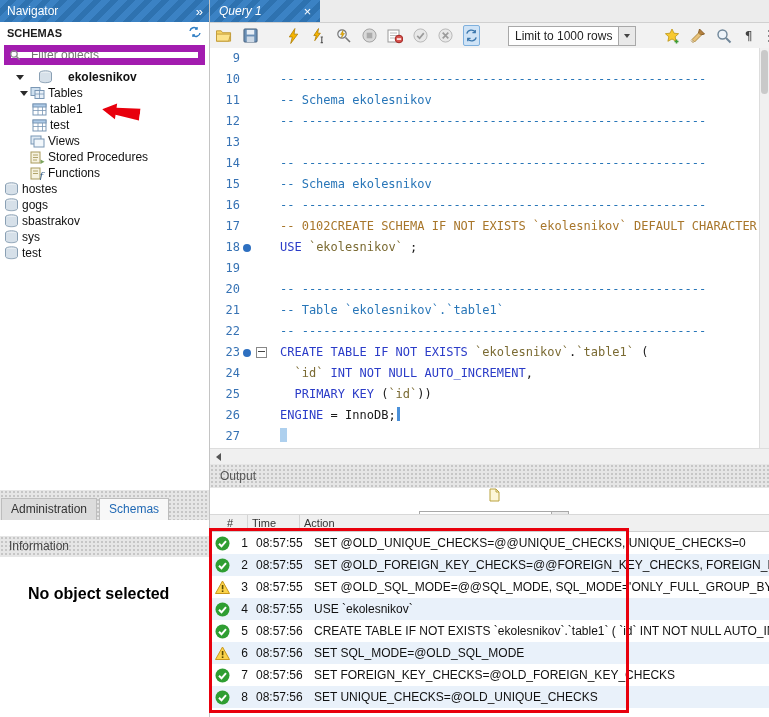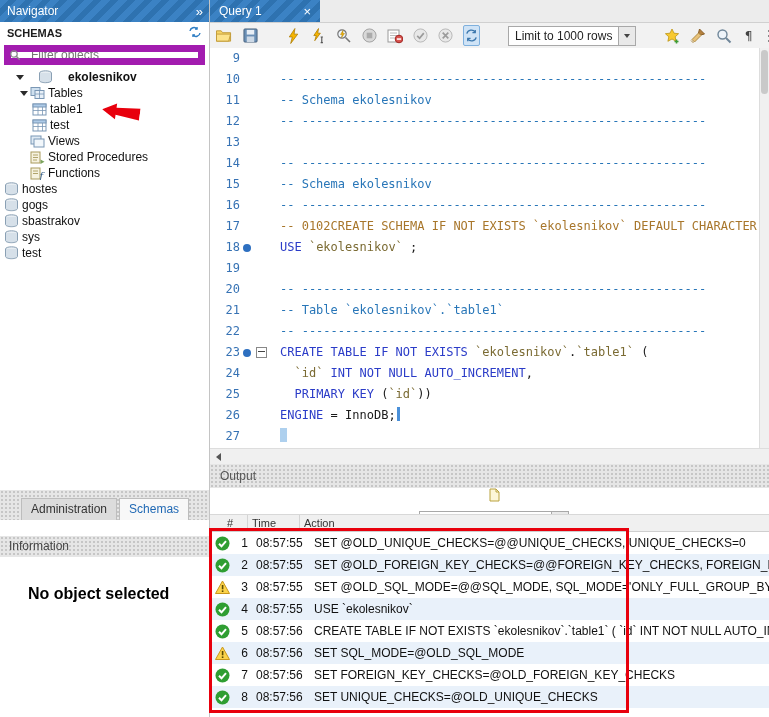--- a/index.html
+++ b/index.html
@@ -18,31 +18,31 @@
   .filter-row input{width:100%;box-sizing:border-box;height:20px;border:7px solid #a21caf;padding:0 4px 0 20px;font-size:12px;color:#333;outline:none;}
   .f-icon{position:absolute;left:9px;top:5px;}
   #tree{font-size:12px;color:#111;}
   .trow{height:16px;display:flex;align-items:center;white-space:nowrap;cursor:default;}
   .exp{width:12px;flex:0 0 12px;display:inline-flex;justify-content:center;}
   .exp.right::before{content:'';border-left:5px solid #555;border-top:4px solid transparent;border-bottom:4px solid transparent;}
   .exp.down::before{content:'';border-top:5px solid #2b2b2b;border-left:4px solid transparent;border-right:4px solid transparent;}
   .ticon{width:17px;flex:0 0 17px;display:inline-flex;align-items:center;}
   .tlabel{padding-left:1px;}
   .tlabel.b{font-weight:bold;}
-  .left-tabs{position:absolute;top:490px;left:0;right:0;height:30px;display:flex;align-items:flex-end;padding-left:21px;gap:2px;box-sizing:border-box;}
+  .left-tabs{position:absolute;top:490px;left:0;right:0;height:30px;display:flex;align-items:flex-end;padding-left:1px;gap:2px;box-sizing:border-box;}
   .ltab{height:21px;line-height:21px;padding:0 9px;font-size:12px;background:#dcdcdc;border:1px solid #bdbdbd;border-bottom:none;color:#333;cursor:pointer;}
   .ltab.active{background:#f8f8f8;color:#1f68b4;}
   .info-hdr{position:absolute;top:536px;left:0;right:0;height:21px;line-height:21px;padding-left:9px;font-size:12px;color:#444;}
   .info-body{position:absolute;top:557px;left:0;right:0;bottom:0;background:#fff;}
   .no-obj{margin:28px 0 0 28px;font-weight:bold;font-size:16px;color:#000;}
 
   
   .right{position:absolute;left:210px;top:0;right:0;height:100%;}
   .tabstrip{height:22px;background:#ececec;border-bottom:1px solid #d0d0d0;display:flex;}
-  .qtab{width:92px;display:flex;align-items:center;justify-content:space-between;padding:0 9px;font-size:12px;cursor:pointer;}
+  .qtab{width:92px;display:flex;align-items:center;justify-content:space-between;padding:0 9px;font-size:12px;cursor:pointer;font-style:italic;}
   .close{font-size:13px;line-height:1;cursor:pointer;}
   .toolbar{height:25px;background:#f2f2f2;border-bottom:1px solid #d5d5d5;display:flex;align-items:center;padding:0 5px;gap:10px;text-align:center;}
   .tb{width:24px;height:21px;display:inline-flex;align-items:center;justify-content:center;cursor:pointer;border-radius:2px;box-sizing:border-box;}
   .tb.active{background:#cfe3f6;border:1px solid #7fb0dd;}
   .sep{width:1px;height:17px;background:#c9c9c9;margin:0 4px;}
   .combo{height:20px;background:#fff;border:1px solid #a8a8a8;display:inline-flex;align-items:center;font-size:12px;color:#222;cursor:pointer;box-sizing:border-box;}
   .combo .cval{padding:0 6px;flex:1;white-space:nowrap;overflow:hidden;}
   .combo-btn{width:16px;align-self:stretch;border-left:1px solid #a8a8a8;background:#e9e9e9;display:inline-flex;align-items:center;justify-content:center;cursor:pointer;}
   .combo-btn::after{content:'';border-top:4px solid #444;border-left:3.5px solid transparent;border-right:3.5px solid transparent;}
   .limit-combo{width:132px;}

